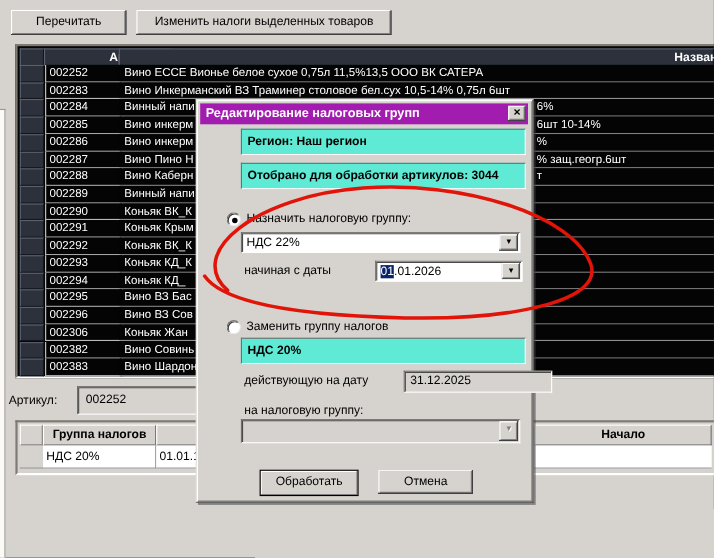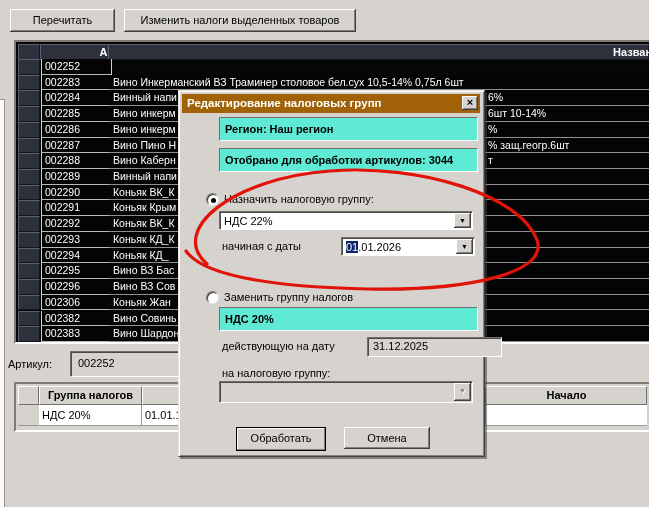--- a/index.html
+++ b/index.html
@@ -47,21 +47,21 @@
     border-bottom:1px solid #8f8f8f;white-space:nowrap;overflow:hidden;}
   .pright{position:absolute;left:470px;top:0;height:14.7px;color:#fff;font-size:10.5px;
     line-height:15px;white-space:nowrap;}
   
   #dialog{
     left:178px;top:90px;width:305px;height:365px;background:#d6d3ce;
     border:1px solid;border-color:#e8e6e2 #404040 #404040 #e8e6e2;
     box-shadow:inset 1px 1px 0 #ffffff, inset -1px -1px 0 #808080, 2px 2px 0 rgba(64,64,64,.55);
     z-index:5;
   }
-  #dlg-titlebar{left:3px;top:3px;width:298px;height:19px;background:#a16207;}
+  #dlg-titlebar{left:3px;top:3px;width:298px;height:19px;background:#a21caf;}
   #dlg-title{color:#fff;font-weight:bold;font-size:11.5px;line-height:19px;padding-left:5px;}
   #dlg-close{position:absolute;right:2px;top:2px;width:16px;height:14px;
     background:#d6d3ce;text-align:center;line-height:13px;font-size:11px;font-weight:bold;
     box-shadow:inset -1px -1px 0 #404040, inset 1px 1px 0 #ffffff, inset -2px -2px 0 #808080;}
   .dlg-static{left:40px;width:252px;height:22px;line-height:22px;padding-left:5px;
     background:#5eead4;border:1px solid;border-color:#716f6a #ffffff #ffffff #716f6a;font-weight:bold;}
   .radio{width:11px;height:11px;border-radius:50%;background:#fff;
     border:1px solid;border-color:#6f6f6f #e9e9e9 #e9e9e9 #6f6f6f;
     box-shadow:inset 1px 1px 0 #3f3f3f;}
   .radio .dot{position:absolute;left:3.5px;top:3.5px;width:5px;height:5px;border-radius:50%;background:#000;}
@@ -100,20 +100,21 @@
     <div class="hcell" style="left:0;width:20px;"></div>
     <div class="hcell" style="left:22px;width:66px;padding-left:48px;">Артикул</div>
     <div class="hcell" style="left:90px;right:0;">
       <span style="position:absolute;left:430px;width:200px;text-align:center;">Название</span>
     </div>
   </div>
   <div class="abs" id="prows">
   <div class="prow">
     <div class="psel"></div>
     <div class="part">002252</div>
+    <div class="pname">Вино ЕССЕ Вионье белое сухое 0,75л 11,5%13,5  ООО ВК САТЕРА</div>
     <div class="pright"></div>
   </div>
 
   <div class="prow">
     <div class="psel"></div>
     <div class="part">002283</div>
     <div class="pname">Вино Инкерманский ВЗ Траминер столовое бел.сух 10,5-14% 0,75л 6шт</div>
     <div class="pright"></div>
   </div>
 

